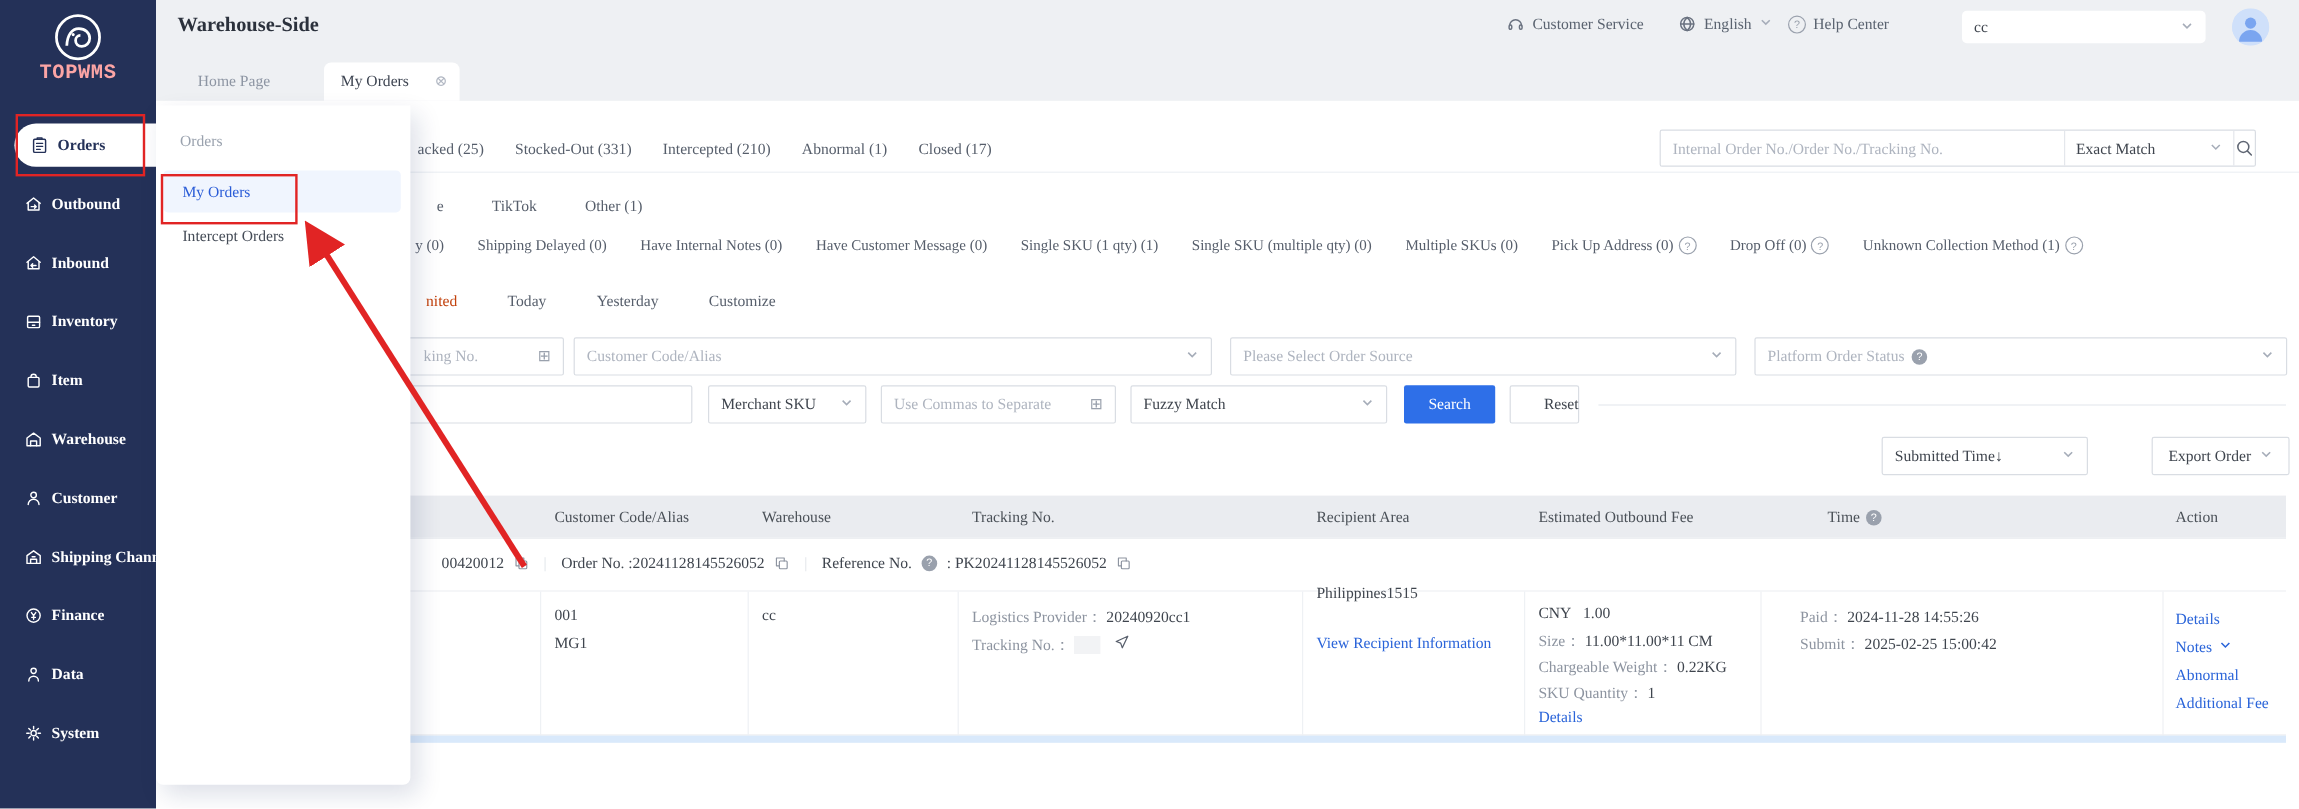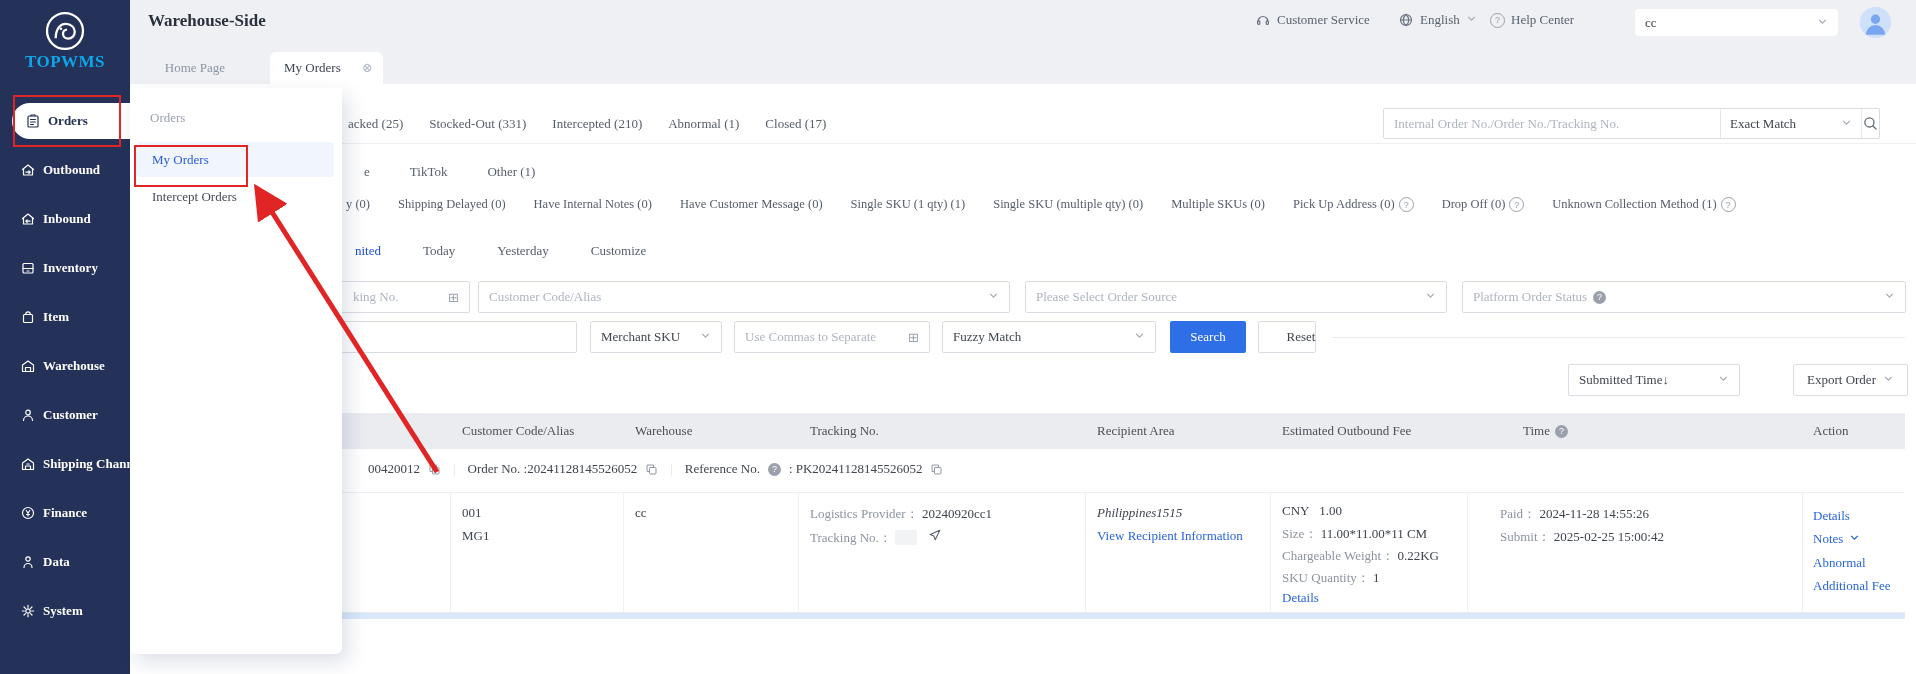--- a/index.html
+++ b/index.html
@@ -2,22 +2,22 @@
 <html><head>
 <meta charset="utf-8">
 <style>
   html,body{margin:0;padding:0;background:#fff;}
   #app{position:relative;width:1916px;height:674px;background:#fff;overflow:hidden;
        font-family:"Liberation Serif","DejaVu Serif",serif;font-size:13px;color:#3f454e;}
   .abs{position:absolute;}
   
   .sidebar{left:0;top:0;width:130px;height:674px;background:#243158;z-index:40;}
   .logo-icon{left:42px;top:8px;width:46px;height:46px;}
-  .logo-text{left:0;top:52px;width:130px;text-align:center;color:#0ea5e9;
-             font-family:Liberation Serif, serif;font-weight:bold;font-size:17px;letter-spacing:.5px;}
+  .logo-text{left:0;top:52px;width:130px;text-align:center;color:#fca5a5;
+             font-family:Liberation Mono, monospace;font-weight:bold;font-size:17px;letter-spacing:.5px;}
   .side-item{left:0;width:130px;height:36px;display:flex;align-items:center;gap:7px;
              padding-left:19px;box-sizing:border-box;color:#fff;font-weight:bold;font-size:13px;
              white-space:nowrap;overflow:hidden;cursor:pointer;}
   .side-item .ic{width:17px;height:17px;display:inline-flex;align-items:center;justify-content:center;color:#fff;flex:0 0 17px;}
   .side-item.active{left:12px;width:118px;background:#fff;border-radius:18px 0 0 18px;color:#243158;padding-left:12px;}
   .side-item.active .ic{color:#243158;}
   
   .topbar{left:130px;top:0;width:1786px;height:45px;background:#eef0f3;}
   .page-title{left:148px;top:11px;font-size:17px;font-weight:bold;color:#2b313c;}
   .top-link{top:12px;display:flex;align-items:center;gap:6px;color:#5a6370;font-size:13px;cursor:pointer;}
@@ -34,21 +34,21 @@
   .tab-close{color:#b3b9c4;font-size:13px;cursor:pointer;}
   
   .row-flex{display:flex;align-items:center;white-space:nowrap;}
   .status-row{left:348px;top:116px;gap:26px;color:#565e6b;}
   .status-row span{cursor:pointer;}
   .hdiv{height:1px;background:#edf0f4;}
   .platform-row{left:364px;top:164px;gap:40px;color:#565e6b;}
   .attr-row{left:346px;top:197px;gap:28px;color:#565e6b;font-size:12.5px;}
   .attr-item{display:flex;align-items:center;gap:4px;cursor:pointer;}
   .time-row{left:355px;top:243px;gap:42px;color:#565e6b;}
-  .time-row .active{color:#1d4ed8;}
+  .time-row .active{color:#c2410c;}
   .box{background:#fff;border:1px solid #d9dde3;border-radius:2px;box-sizing:border-box;
        display:flex;align-items:center;padding:0 10px;color:#3f454e;}
   .box .ph, .ph{color:#aeb4bf;}
   .box .grow{flex:1;}
   .sel{justify-content:space-between;cursor:pointer;}
   input.raw{border:none;outline:none;background:transparent;font-family:inherit;font-size:13px;color:#3f454e;width:100%;padding:0;}
   input.raw::placeholder{color:#aeb4bf;}
   .search-group{left:1383px;top:108px;width:497px;height:31px;border:1px solid #d9dde3;border-radius:2px;
                 background:#fff;display:flex;align-items:stretch;box-sizing:border-box;}
   .sg-input{flex:0 0 316px;display:flex;align-items:center;padding:0 10px;}
@@ -461,21 +461,21 @@
   <span class="cell-line" style="left:810px;top:528px;">
     <span class="lbl">Tracking No.：</span>
     <span class="mini-box"></span>
     <span class="send">
         <svg width="14" height="14" viewBox="0 0 16 16" fill="none" stroke="currentColor" stroke-width="1.2" stroke-linecap="round" stroke-linejoin="round">
           <path d="M13.5 2.5 2.5 7.5l4.2 1.6L8.3 13.5z"></path>
         </svg>
       </span>
   </span>
 
-  <span class="cell-line" style="left:1097px;top:505px;font-style:italic;">Philippines1515</span>
+  <span class="cell-line" style="left:1097px;top:486px;">Philippines1515</span>
   <a class="cell-line lnk" style="left:1097px;top:528px;">View Recipient Information</a>
 
   <span class="cell-line" style="left:1282px;top:503px;">
     <span class="val">CNY</span>&nbsp;&nbsp;
     <span class="val">1.00</span>
   </span>
   <span class="cell-line" style="left:1282px;top:525px;">
     <span class="lbl">Size：</span>
     <span class="val">11.00*11.00*11 CM</span>
   </span>

